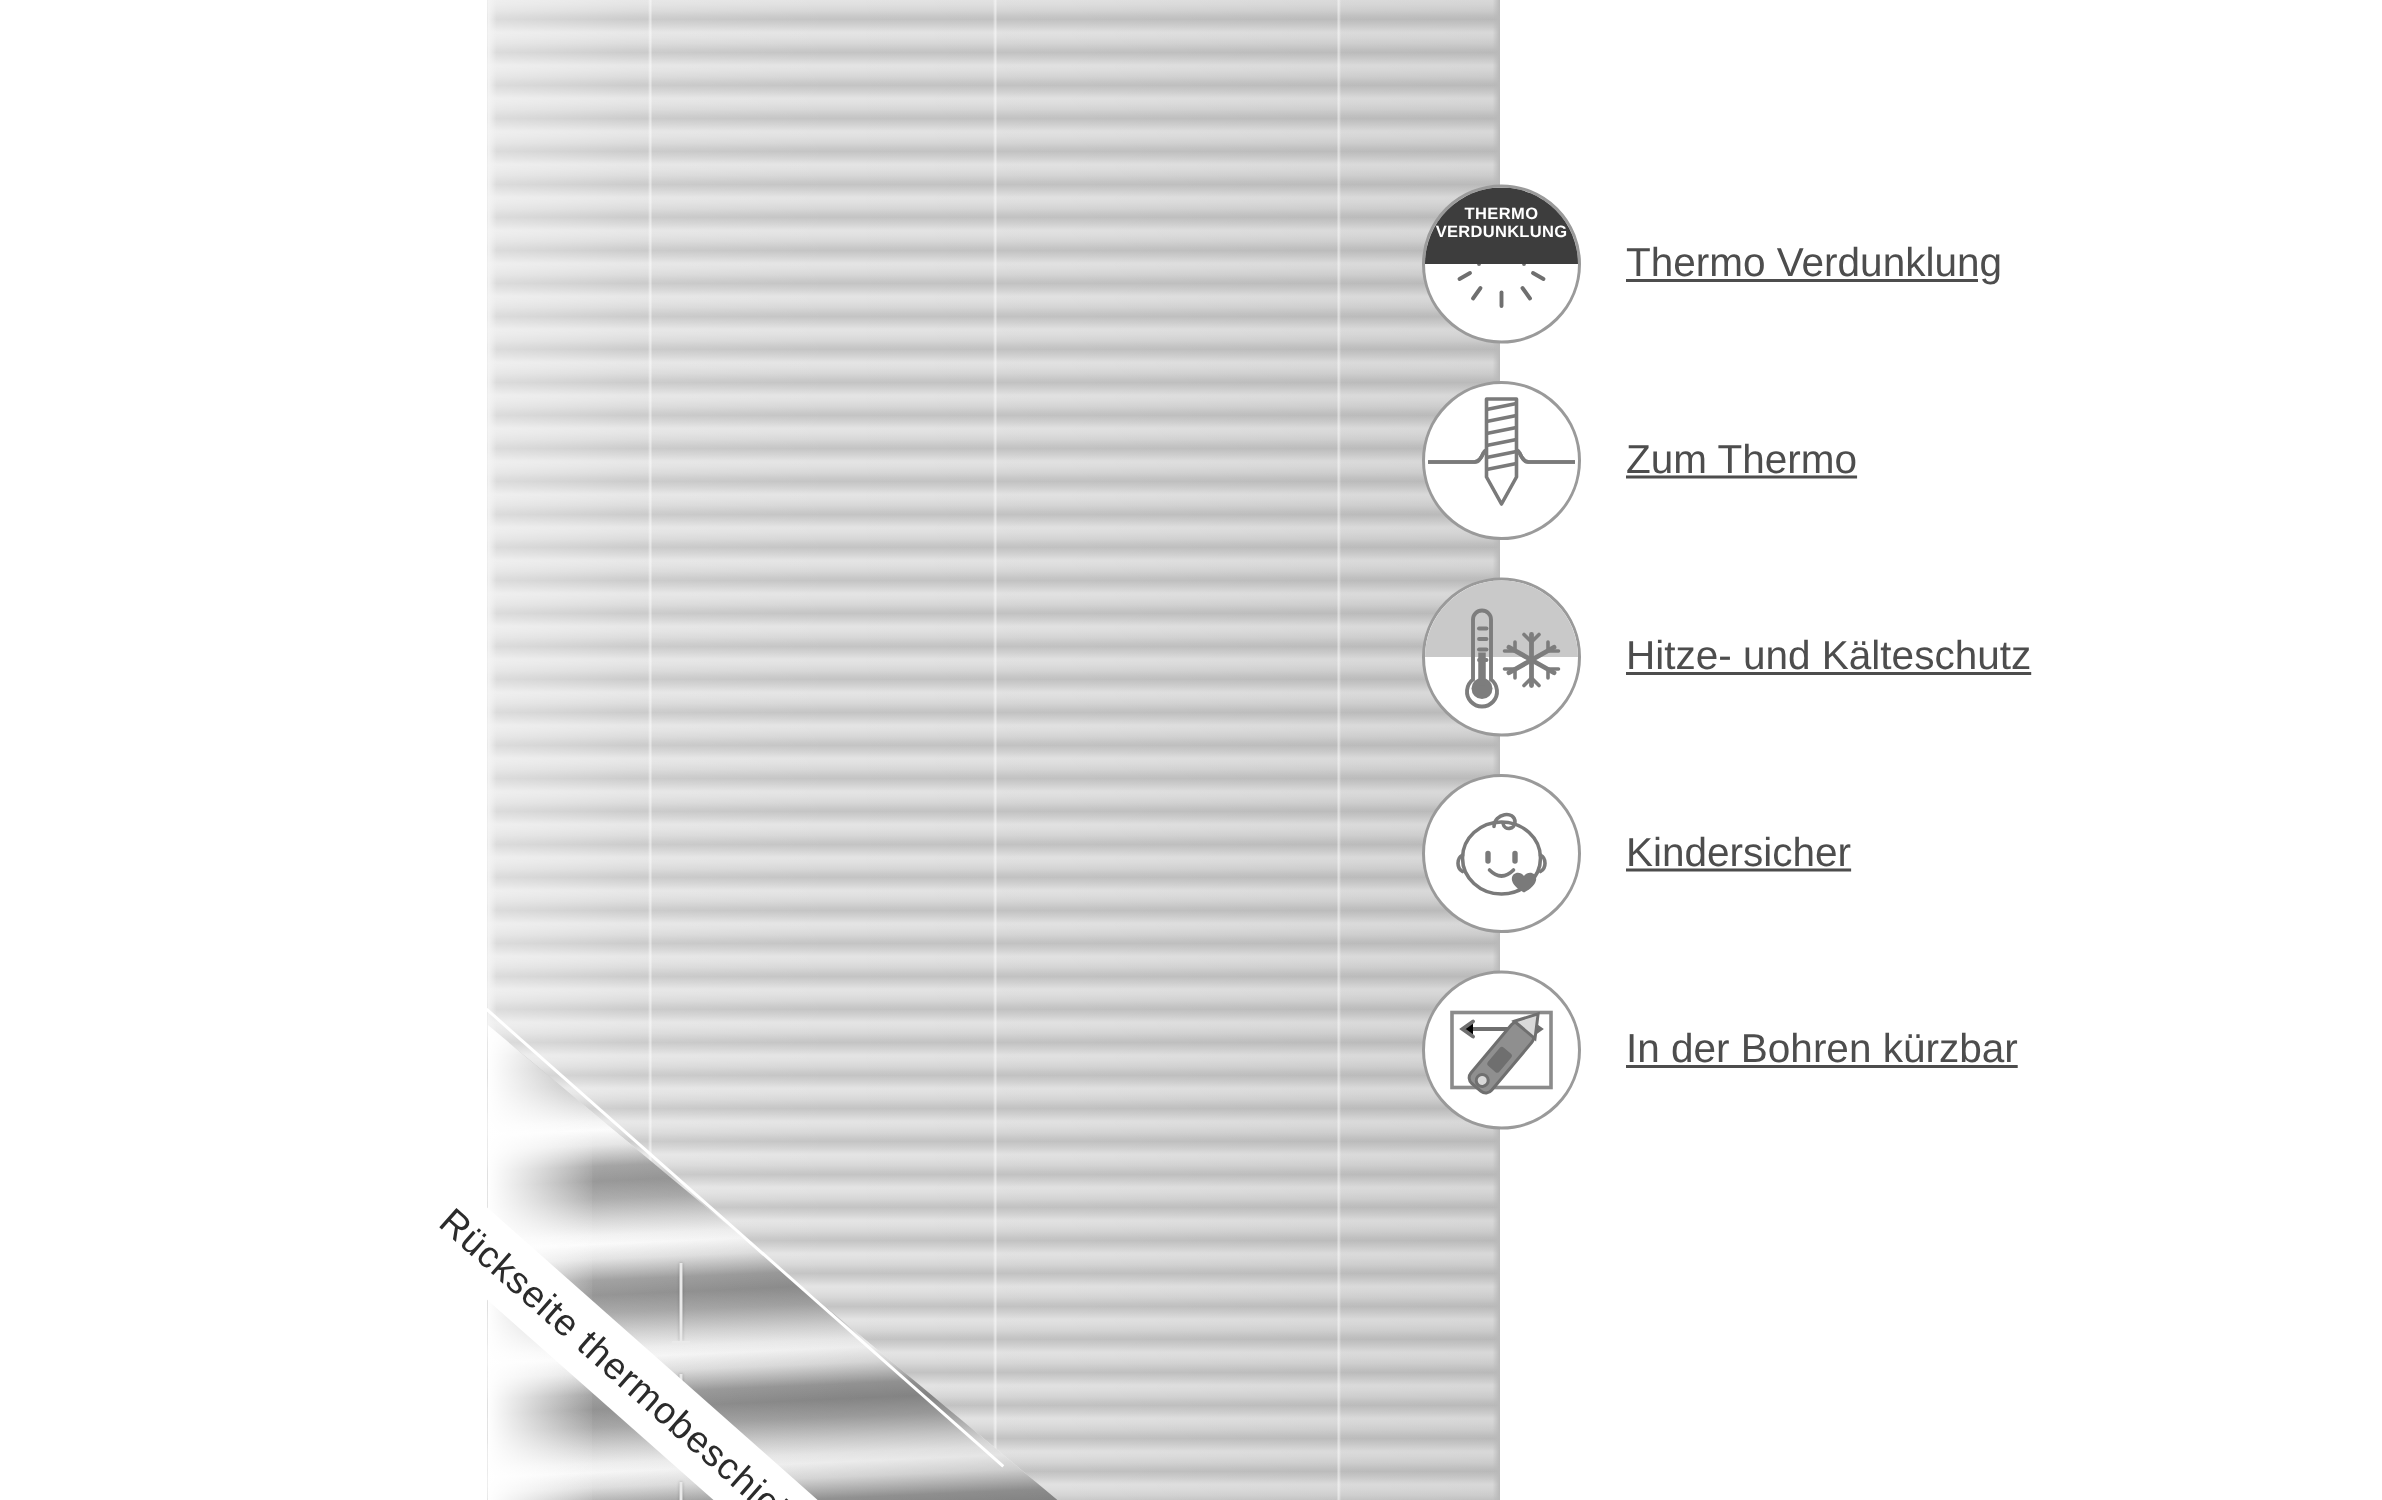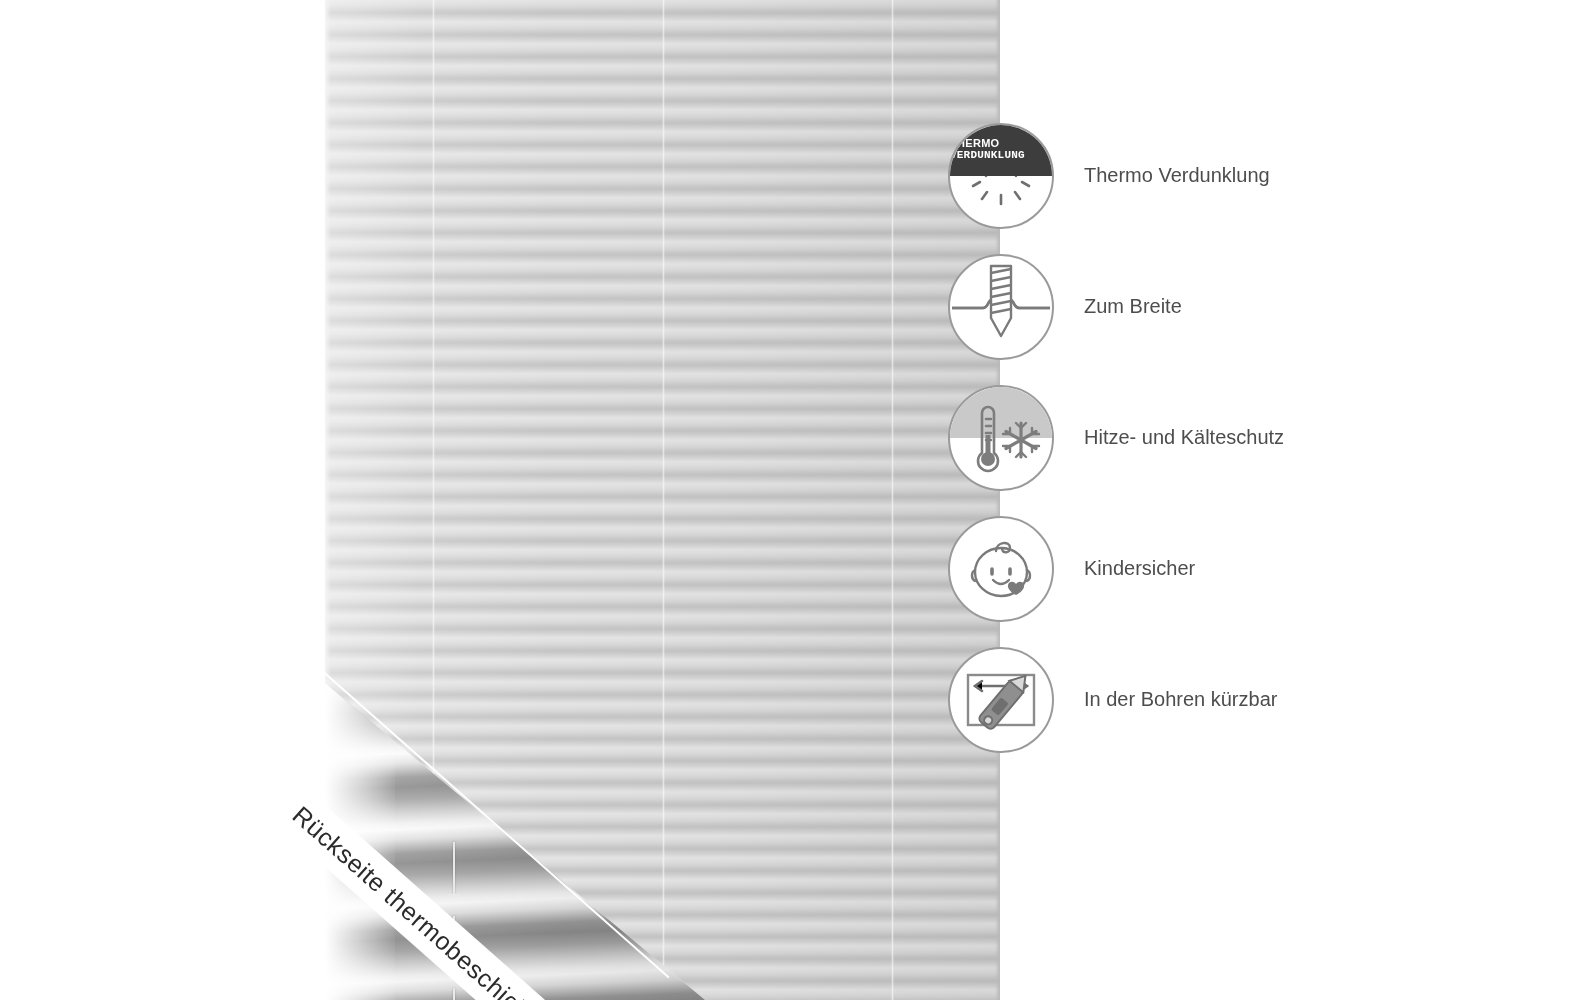--- a/index.html
+++ b/index.html
@@ -217,42 +217,43 @@
     height: 106px;
     border-radius: 50%;
     background: #ffffff;
     border: 2px solid #9a9a9a;
     box-sizing: border-box;
     flex: 0 0 auto;
     overflow: hidden;
   }
   .feature-label {
     margin-left: 30px;
-    font-size: 20px;
+    font-size: 27px;
     color: #4d4d4d;
     white-space: nowrap;
     font-family: "Liberation Sans", sans-serif;
+    text-decoration: underline;
   }
 
   
   .ico-thermo .cap {
     position: absolute;
     left: 0; top: 0;
     width: 100%;
     height: 50%;
     background: #3d3d3d;
     display: flex;
     flex-direction: column;
-    align-items: flex-start;
+    align-items: center;
     justify-content: center;
     color: #ffffff;
     line-height: 1.05;
   }
   .ico-thermo .cap .l1 { font-size: 11px; letter-spacing: 0.3px; font-weight: bold; }
-  .ico-thermo .cap .l2 { font-size: 11px; letter-spacing: 0.2px; font-weight: bold; font-family: Liberation Mono, monospace; }
+  .ico-thermo .cap .l2 { font-size: 11px; letter-spacing: 0.2px; font-weight: bold; }
 
   svg { display: block; }
 </style>
 </head>
 <body>
 
 <div id="stage">
 
   <div id="product-photo">
     <div class="pleat-bands"></div>
@@ -314,21 +315,21 @@
 
             <line x1="41" y1="17" x2="61" y2="13"></line>
             <line x1="41" y1="25" x2="61" y2="21"></line>
             <line x1="41" y1="33" x2="61" y2="29"></line>
             <line x1="41" y1="41" x2="61" y2="37"></line>
             <line x1="41" y1="49" x2="61" y2="45"></line>
             <line x1="41" y1="57" x2="61" y2="53"></line>
           </g>
         </svg>
       </div>
-      <div class="feature-label">Zum Breite</div>
+      <div class="feature-label">Zum Thermo</div>
     </div>
 
     <div class="feature-row">
       <div class="feature-icon">
         <div style="position:absolute;left:0;top:0;width:100%;height:50%;background:#c9c9c9;"></div>
         <svg width="102" height="102" viewBox="0 0 102 102" style="position:relative;">
           <g fill="none" stroke="#7d7d7d" stroke-width="2.6" stroke-linecap="round">
 
             <path d="M32 66 V26 a6 6 0 0 1 12 0 V66 a10 10 0 1 1 -12 0 Z"></path>
             <line x1="36" y1="32" x2="41" y2="32"></line>

